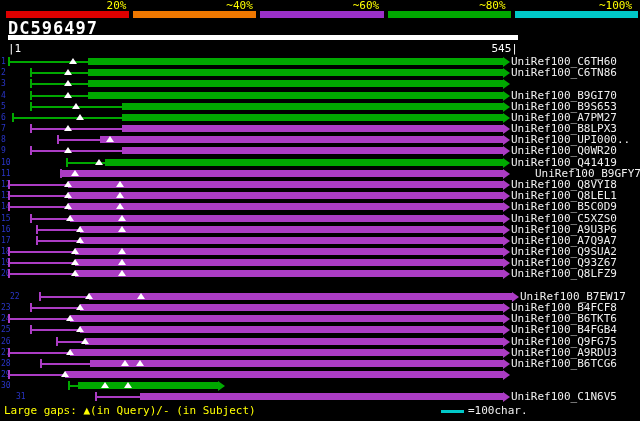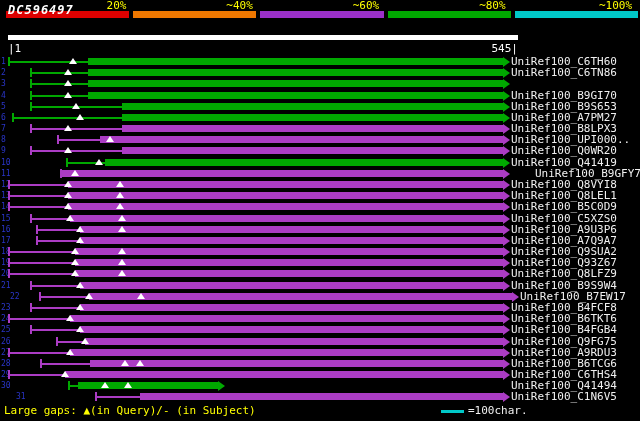--- a/index.html
+++ b/index.html
@@ -3,21 +3,21 @@
 <meta charset="utf-8">
 <style>
   html,body{margin:0;padding:0;background:#000;}
   #screen{position:relative;width:640px;height:421px;background:#000;overflow:hidden;
           font-family:"DejaVu Sans Mono","Liberation Mono",monospace;color:#fff;}
   #scale-labels{position:absolute;top:0;left:6px;width:632px;height:11px;display:flex;}
   #scale-labels span{flex:1;text-align:right;font-size:11px;line-height:11px;padding-right:6px;}
   #scale-bar{position:absolute;top:11px;left:6px;width:632px;height:7px;display:flex;}
   #scale-bar div{flex:1;margin-right:4px;}
   #scale-bar div:last-child{margin-right:0;}
-  #query-name{position:absolute;left:8px;top:3px;font-size:12px;font-weight:bold;letter-spacing:1px;font-style:italic;}
+  #query-name{position:absolute;left:8px;top:18px;font-size:17px;font-weight:bold;letter-spacing:1px;}
   #query-bar{position:absolute;left:8px;top:35px;width:510px;height:5px;}
   #query-start{position:absolute;left:8px;top:42px;font-size:11px;}
   #query-end{position:absolute;right:122px;top:42px;font-size:11px;}
   #rows{position:absolute;left:0;top:56px;width:640px;height:350px;}
   .hit-row{position:absolute;left:0;width:640px;height:11px;}
   .hit-row *{position:absolute;}
   .hit-num{font-size:8px;line-height:9px;left:1px;top:1px;}
   .hit-tick{width:2px;height:9px;top:1px;}
   .hit-thin{height:2px;top:5px;}
   .hit-thick{height:7px;top:2px;}
@@ -235,29 +235,20 @@
       <div class="hit-row" style="top: 212px;">
         <span class="hit-num" style="color: rgb(42, 53, 200);">20</span>
         <div class="hit-tick" style="left: 8px; background: rgb(171, 60, 196);"></div>
         <div class="hit-thin" style="left: 8px; width: 67px; background: rgb(171, 60, 196);"></div>
         <div class="hit-thick" style="left: 75px; width: 428px; background: rgb(171, 60, 196);"></div>
         <div class="hit-arrow" style="left: 503px; border-left-color: rgb(171, 60, 196);"></div>
         <div class="gap-tri" style="left: 71px; border-bottom-color: rgb(255, 255, 255);"></div>
         <div class="gap-tri" style="left: 118px; border-bottom-color: rgb(255, 255, 255);"></div>
         <span class="hit-label" style="color: rgb(240, 240, 240);">UniRef100_Q8LFZ9</span>
       </div>
-      <div class="hit-row" style="top: 224px;">
-        <span class="hit-num" style="color: rgb(42, 53, 200);">21</span>
-        <div class="hit-tick" style="left: 30px; background: rgb(171, 60, 196);"></div>
-        <div class="hit-thin" style="left: 30px; width: 50px; background: rgb(171, 60, 196);"></div>
-        <div class="hit-thick" style="left: 80px; width: 423px; background: rgb(171, 60, 196);"></div>
-        <div class="hit-arrow" style="left: 503px; border-left-color: rgb(171, 60, 196);"></div>
-        <div class="gap-tri" style="left: 76px; border-bottom-color: rgb(255, 255, 255);"></div>
-        <span class="hit-label" style="color: rgb(240, 240, 240);">UniRef100_B9S9W4</span>
-      </div>
       <div class="hit-row" style="top: 235px; margin-left: 9px;">
         <span class="hit-num" style="color: rgb(42, 53, 200);">22</span>
         <div class="hit-tick" style="left: 30px; background: rgb(171, 60, 196);"></div>
         <div class="hit-thin" style="left: 30px; width: 50px; background: rgb(171, 60, 196);"></div>
         <div class="hit-thick" style="left: 80px; width: 423px; background: rgb(171, 60, 196);"></div>
         <div class="hit-arrow" style="left: 503px; border-left-color: rgb(171, 60, 196);"></div>
         <div class="gap-tri" style="left: 76px; border-bottom-color: rgb(255, 255, 255);"></div>
         <div class="gap-tri" style="left: 128px; border-bottom-color: rgb(255, 255, 255);"></div>
         <span class="hit-label" style="color: rgb(240, 240, 240);">UniRef100_B7EW17</span>
       </div>
@@ -316,31 +307,29 @@
         <div class="gap-tri" style="left: 136px; border-bottom-color: rgb(255, 255, 255);"></div>
         <span class="hit-label" style="color: rgb(240, 240, 240);">UniRef100_B6TCG6</span>
       </div>
       <div class="hit-row" style="top: 313px;">
         <span class="hit-num" style="color: rgb(42, 53, 200);">29</span>
         <div class="hit-tick" style="left: 8px; background: rgb(171, 60, 196);"></div>
         <div class="hit-thin" style="left: 8px; width: 57px; background: rgb(171, 60, 196);"></div>
         <div class="hit-thick" style="left: 65px; width: 438px; background: rgb(171, 60, 196);"></div>
         <div class="hit-arrow" style="left: 503px; border-left-color: rgb(171, 60, 196);"></div>
         <div class="gap-tri" style="left: 61px; border-bottom-color: rgb(255, 255, 255);"></div>
-        <span class="hit-label" style="color: rgb(240, 240, 240);">UniRef100_C6THS4</span>
       </div>
       <div class="hit-row" style="top: 324px;">
         <span class="hit-num" style="color: rgb(42, 53, 200);">30</span>
         <div class="hit-tick" style="left: 68px; background: rgb(0, 168, 0);"></div>
         <div class="hit-thin" style="left: 68px; width: 10px; background: rgb(0, 168, 0);"></div>
         <div class="hit-thick" style="left: 78px; width: 140px; background: rgb(0, 168, 0);"></div>
         <div class="hit-arrow" style="left: 218px; border-left-color: rgb(0, 168, 0);"></div>
         <div class="gap-tri" style="left: 101px; border-bottom-color: rgb(255, 255, 255);"></div>
         <div class="gap-tri" style="left: 124px; border-bottom-color: rgb(255, 255, 255);"></div>
-        <span class="hit-label" style="color: rgb(240, 240, 240);">UniRef100_Q41494</span>
       </div>
       <div class="hit-row" style="top: 335px;">
         <span class="hit-num" style="color: rgb(42, 53, 200); margin-left: 15px;">31</span>
         <div class="hit-tick" style="left: 95px; background: rgb(171, 60, 196);"></div>
         <div class="hit-thin" style="left: 95px; width: 45px; background: rgb(171, 60, 196);"></div>
         <div class="hit-thick" style="left: 140px; width: 363px; background: rgb(171, 60, 196);"></div>
         <div class="hit-arrow" style="left: 503px; border-left-color: rgb(171, 60, 196);"></div>
         <span class="hit-label" style="color: rgb(240, 240, 240);">UniRef100_C1N6V5</span>
       </div>
     </div>

